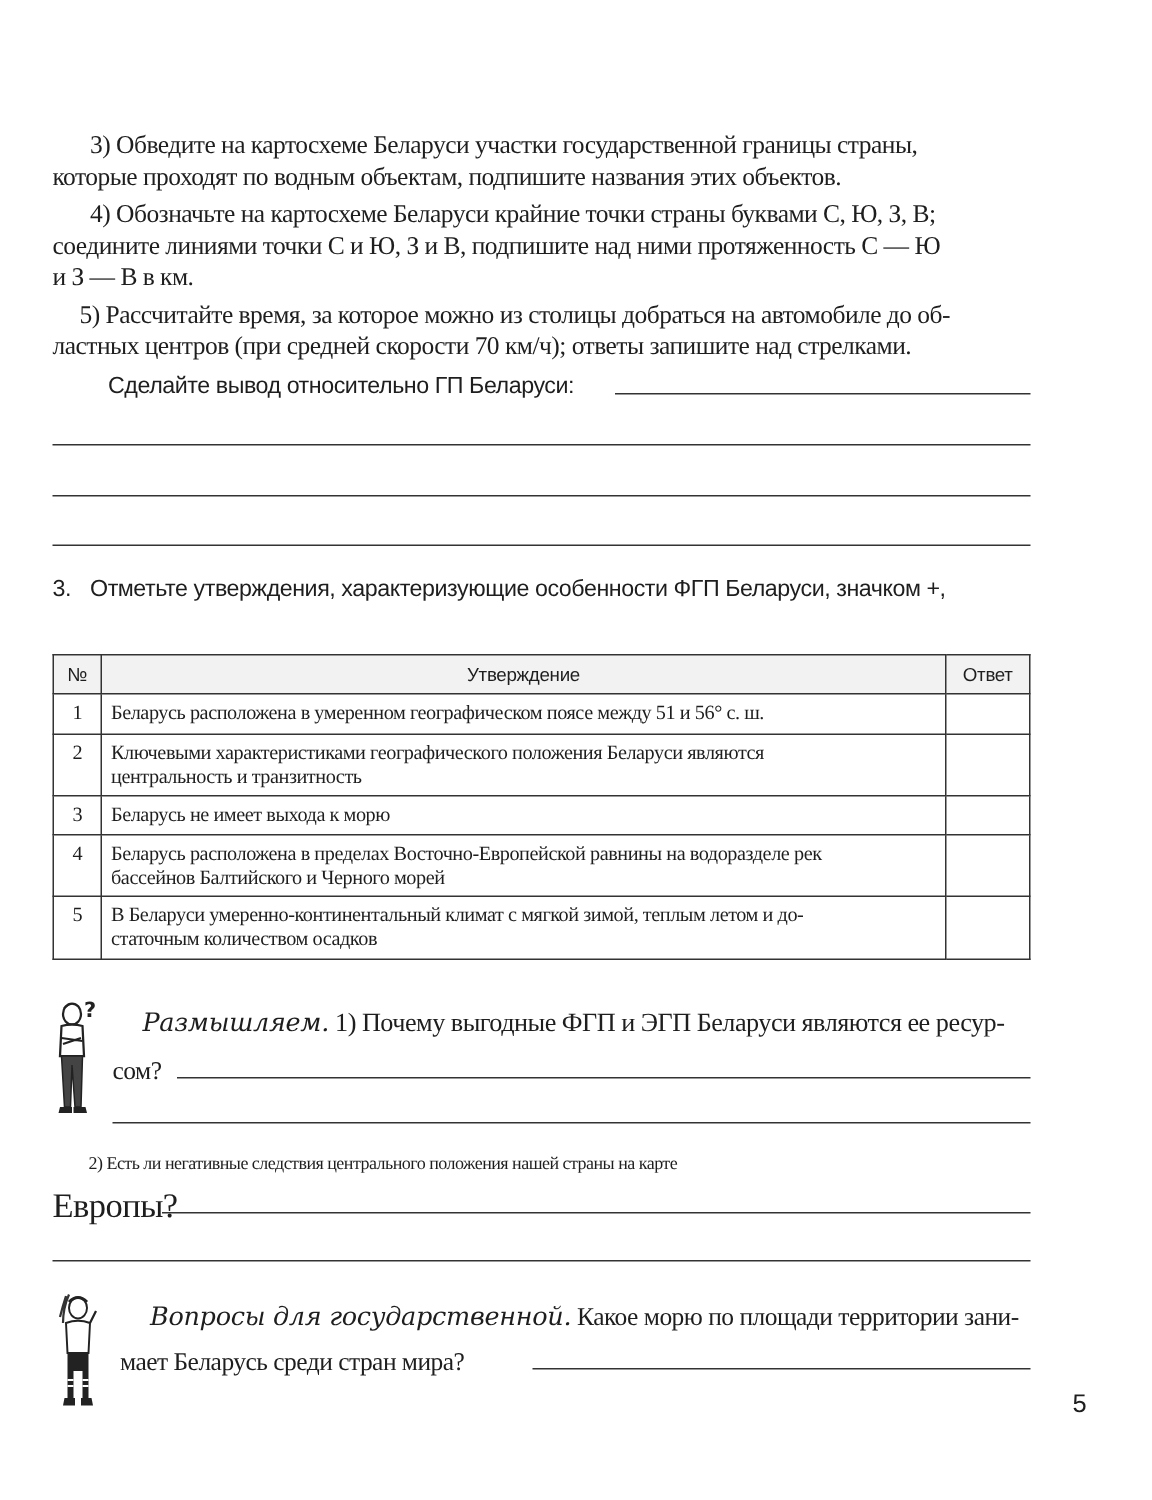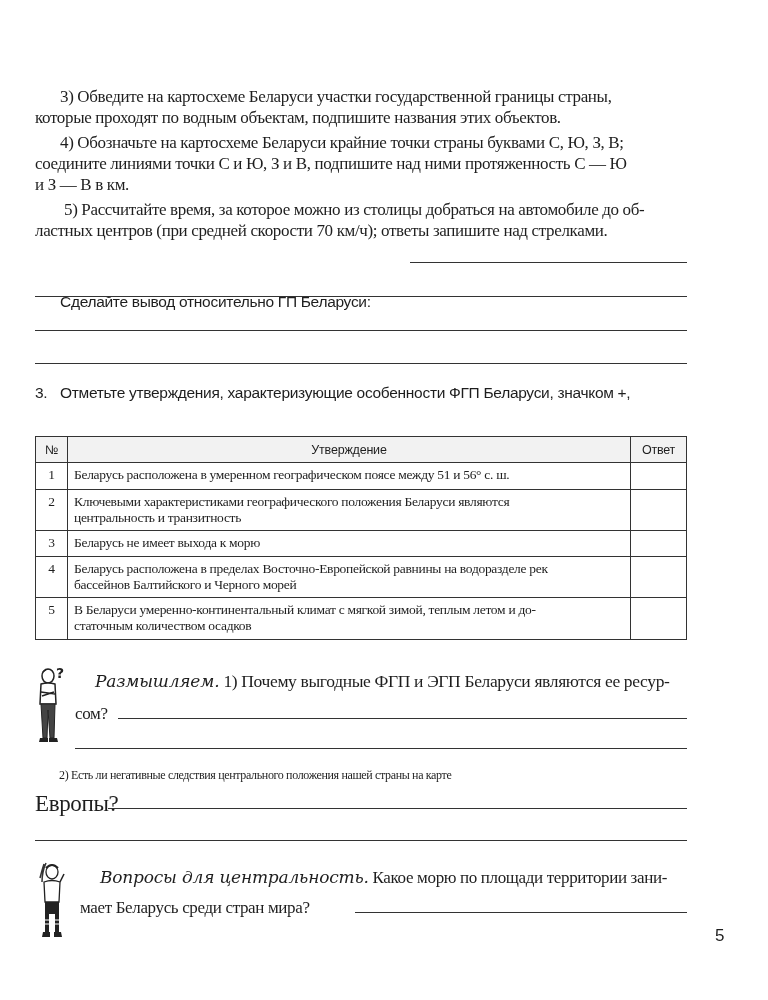--- a/index.html
+++ b/index.html
@@ -25,24 +25,24 @@
 </head>
 <body>
 
 <div class="abs serif" style="left:60px; top:86px;">3) Обведите на картосхеме Беларуси участки государственной границы страны,</div>
 <div class="abs serif" style="left:35px; top:107px;">которые проходят по водным объектам, подпишите названия этих объектов.</div>
 
 <div class="abs serif" style="left:60px; top:132px;">4) Обозначьте на картосхеме Беларуси крайние точки страны буквами С, Ю, З, В;</div>
 <div class="abs serif" style="left:35px; top:153px;">соедините линиями точки С и Ю, З и В, подпишите над ними протяженность С — Ю</div>
 <div class="abs serif" style="left:35px; top:174px;">и З — В в км.</div>
 
-<div class="abs serif" style="left:64px; top:199px;">5) Рассчитайте время, за которое можно из столицы добраться на автомобиле до об-</div>
+<div class="abs serif" style="left:53px; top:199px;">5) Рассчитайте время, за которое можно из столицы добраться на автомобиле до об-</div>
 <div class="abs serif" style="left:35px; top:220px;">ластных центров (при средней скорости 70 км/ч); ответы запишите над стрелками.</div>
 
-<div class="abs sans" style="left:60px; top:248px;margin-top:44px;">Сделайте вывод относительно ГП Беларуси:</div>
+<div class="abs sans" style="left:72px; top:248px;">Сделайте вывод относительно ГП Беларуси:</div>
 <div class="rule" style="left:410px; width:277px; top:262px;"></div>
 <div class="rule" style="left:35px; width:652px; top:296px;"></div>
 <div class="rule" style="left:35px; width:652px; top:330px;"></div>
 <div class="rule" style="left:35px; width:652px; top:363px;"></div>
 
 <div class="abs sans" style="left:35px; top:383px;">3.</div>
 <div class="abs sans" style="left:60px; top:383px;">Отметьте утверждения, характеризующие особенности ФГП Беларуси, значком +,</div>
 <div class="abs sans" style="left:60px; top:402px;margin-top:36px;">а ЭГП — значком ✓.</div>
 
 <table class="stmt">
@@ -114,19 +114,19 @@
   <ellipse cx="16" cy="12" rx="6" ry="7" fill="#fff" stroke="#222" stroke-width="1.3"></ellipse>
   <path d="M10 8 Q16 2 22 8" stroke="#222" stroke-width="2" fill="none"></path>
   <path d="M8 22 Q16 19 24 22 L23 42 L9 42 Z" fill="#fff" stroke="#222" stroke-width="1.3"></path>
   <path d="M24 22 L28 14" stroke="#222" stroke-width="1.5"></path>
   <rect x="9" y="42" width="14" height="12" fill="#222"></rect>
   <path d="M11 54 L11 72 M21 54 L21 72" stroke="#222" stroke-width="4"></path>
   <path d="M9 60 L13 60 M9 64 L13 64 M19 60 L23 60 M19 64 L23 64" stroke="#fff" stroke-width="1.2"></path>
   <path d="M7 72 L14 72 L14 77 L6 77 Z M18 72 L25 72 L26 77 L18 77 Z" fill="#222"></path>
 </svg>
 <div class="abs serif" style="left:80px; top:867px; font-size:17px;">
-  <span class="script">Вопросы для центральность.</span>
+  <span class="script">Вопросы для государственной.</span>
   <span>Какое морю по площади территории зани-</span>
 </div>
 <div class="abs serif" style="left:80px; top:897px; font-size:17px;">мает Беларусь среди стран мира?</div>
 <div class="rule" style="left:355px; width:332px; top:912px;"></div>
 
 <div class="abs pagenum" style="left:715px; top:926px;">5</div>
 
 </body></html>

